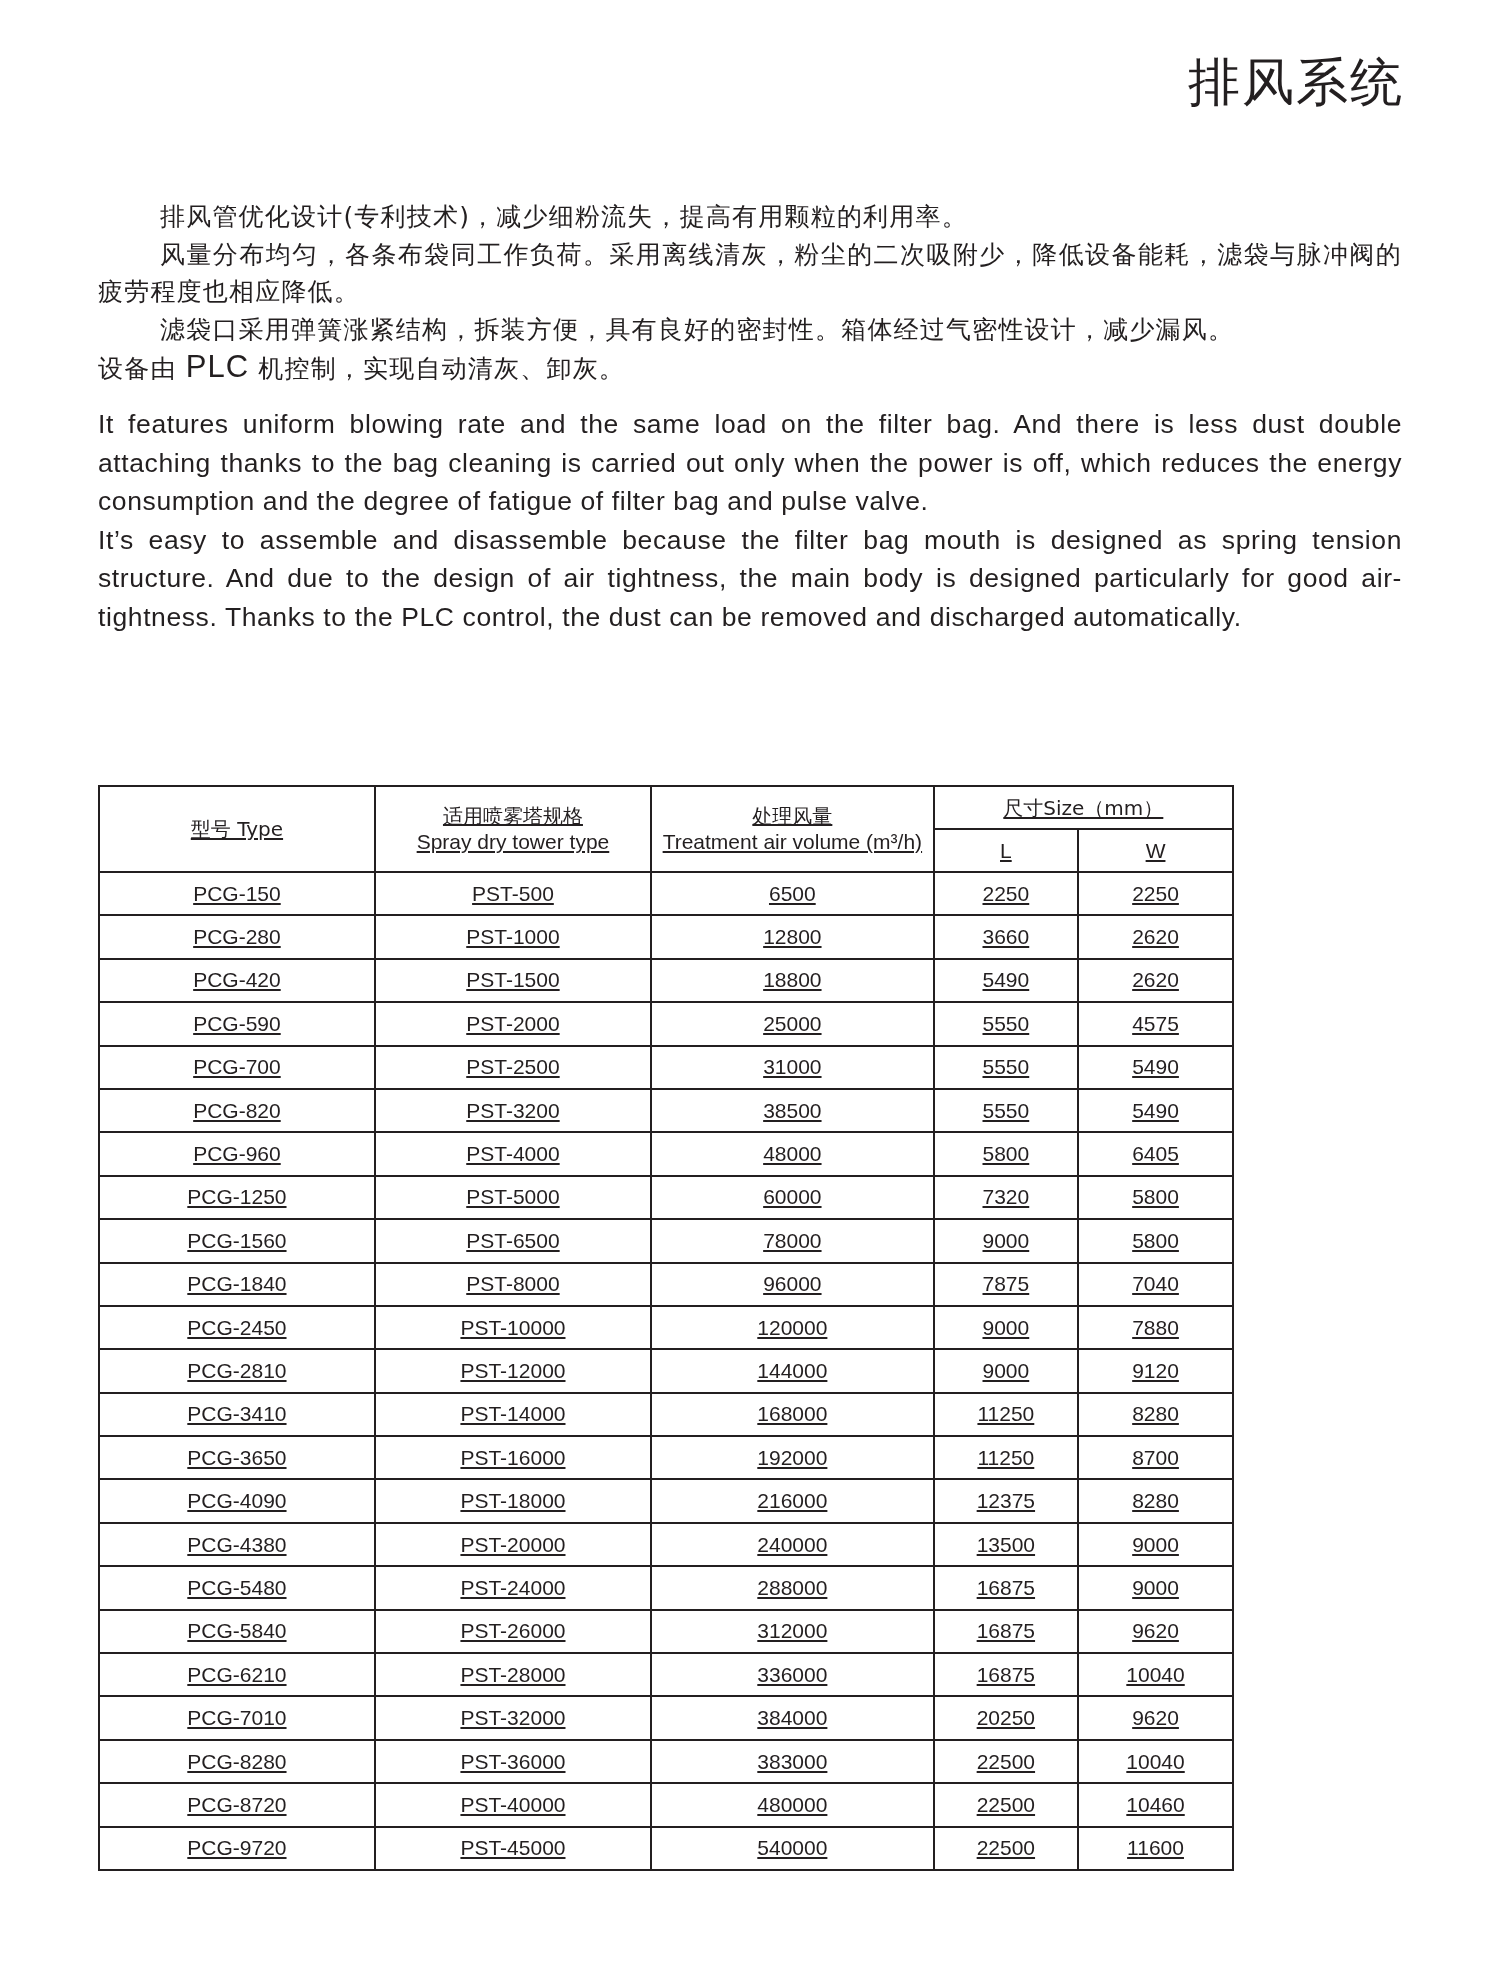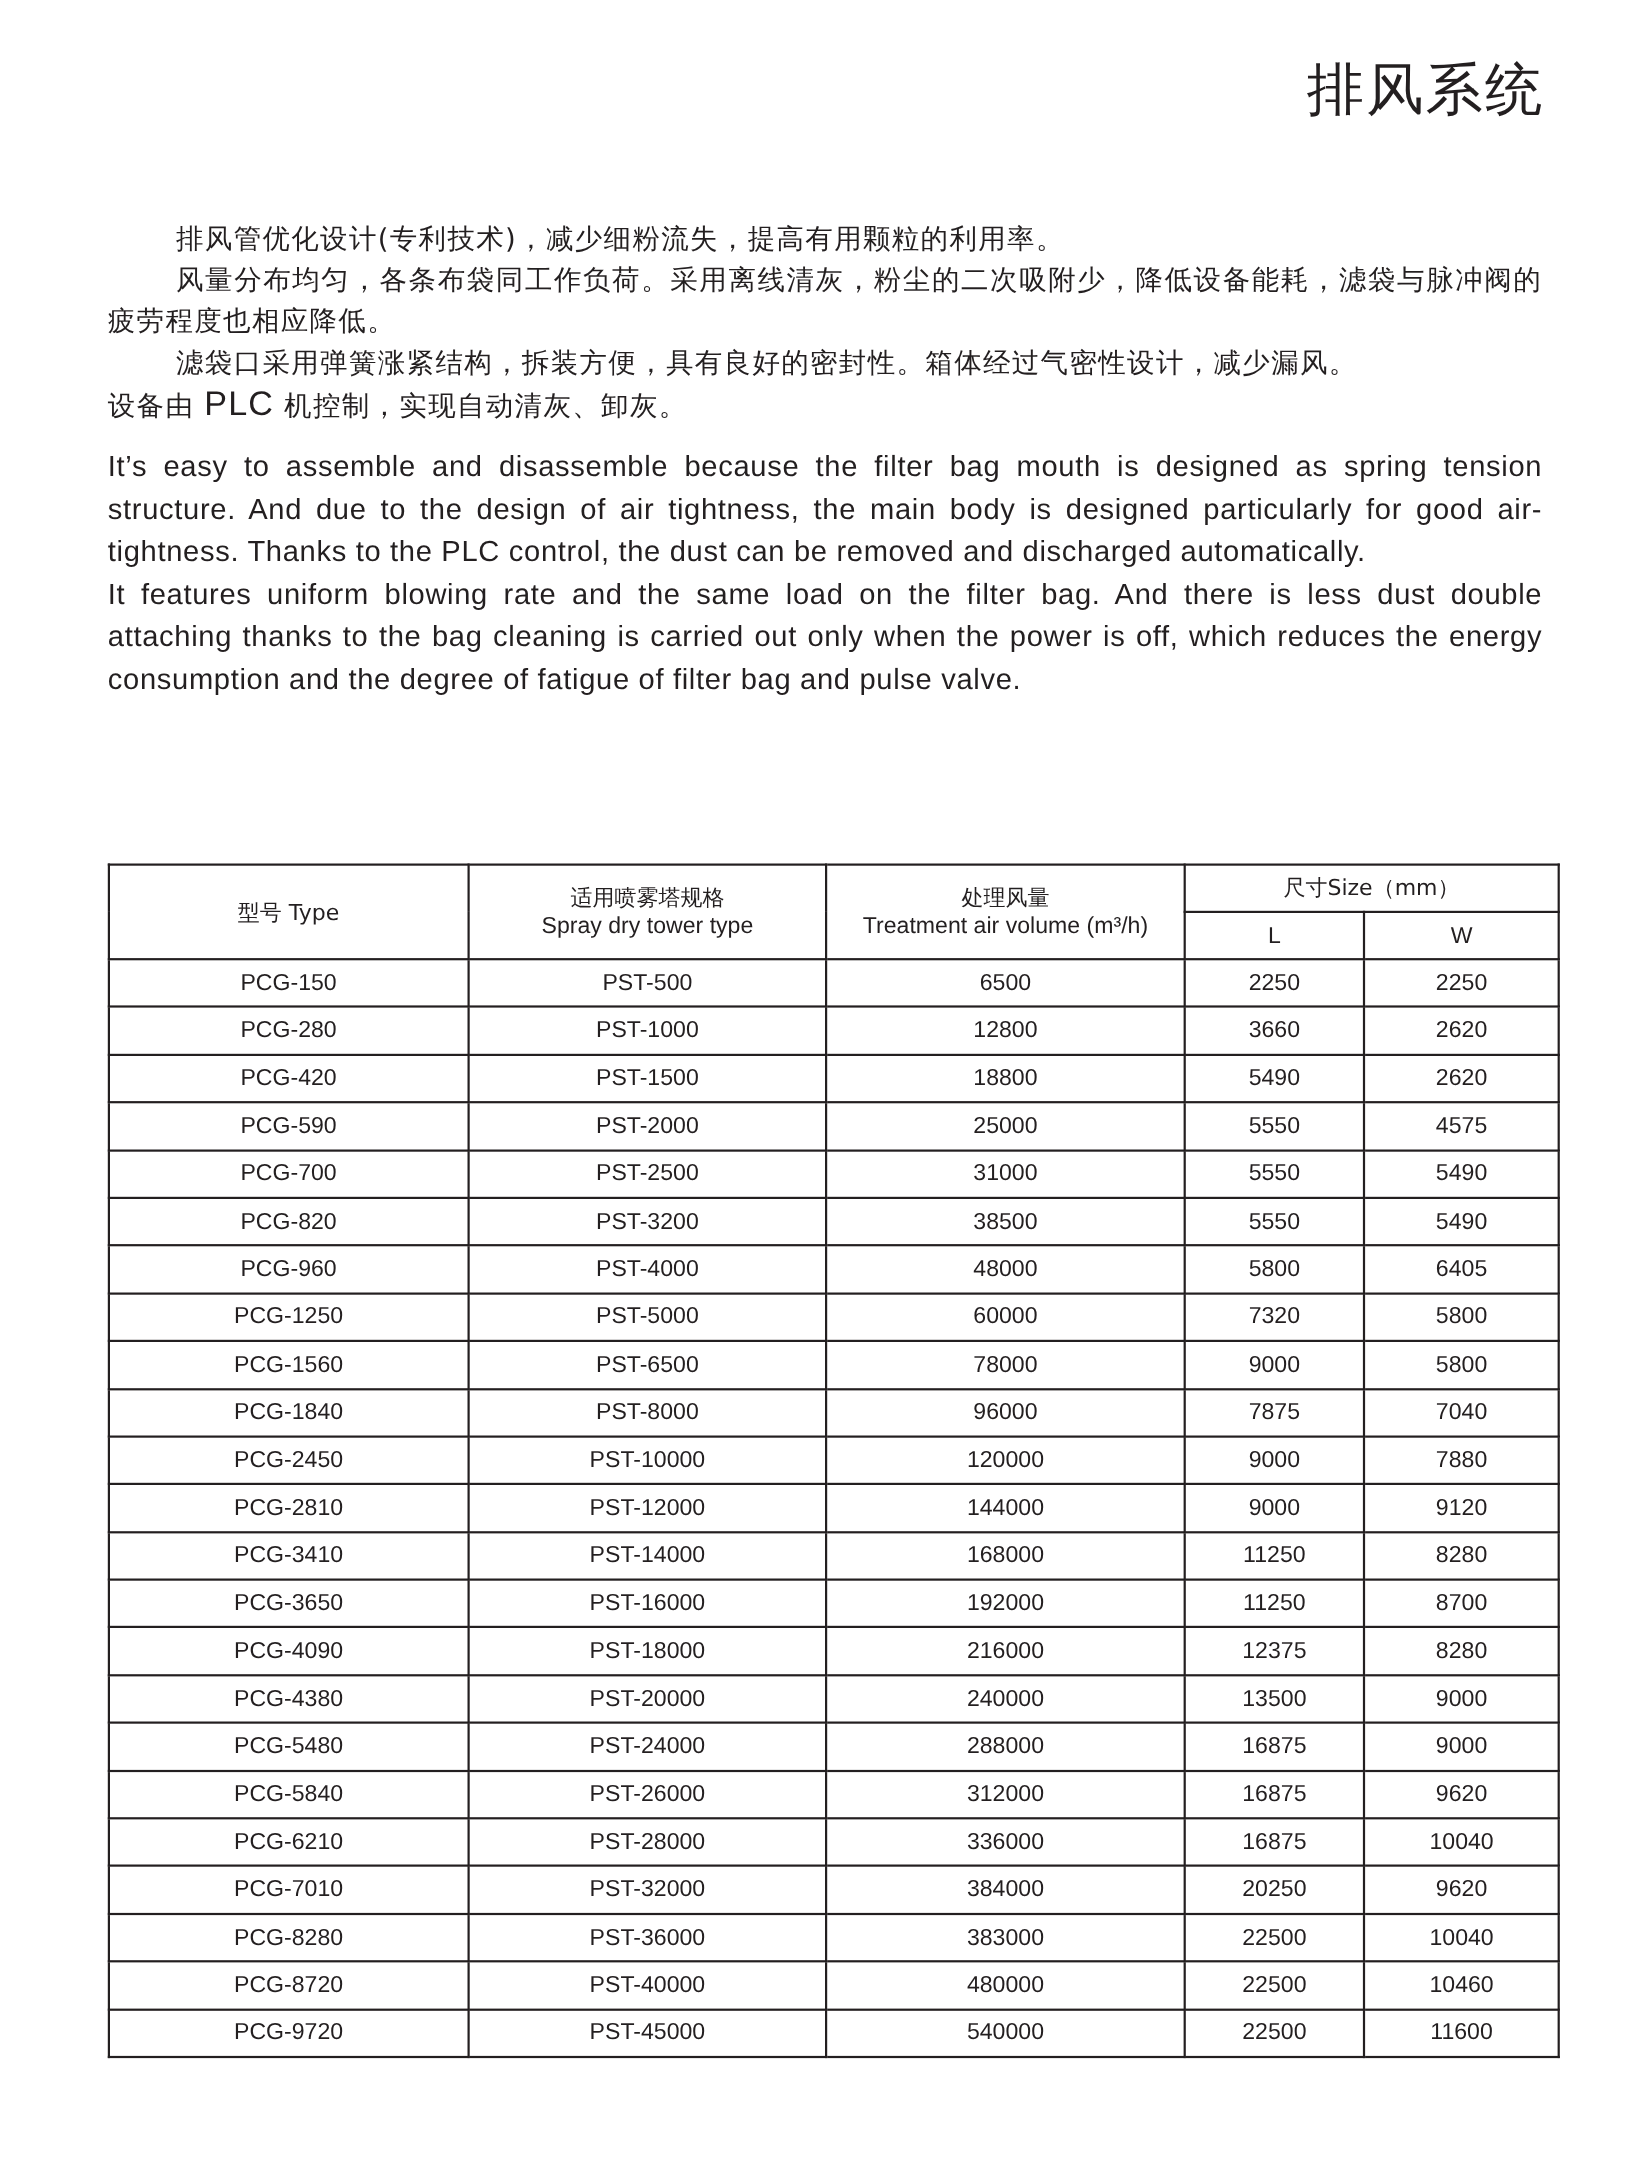--- a/index.html
+++ b/index.html
@@ -6,21 +6,21 @@
   body { width: 1500px; height: 1976px; position: relative; overflow: hidden; color: #231f20; font-family: "Liberation Sans", sans-serif; }
   .title-block { position: absolute; right: 96px; top: 52px; text-align: center; }
   .title-cn { font-family: "DejaVu Sans", sans-serif; font-size: 52px; line-height: 60px; letter-spacing: 2px; font-weight: normal; }
   .title-en { font-family: "Liberation Serif", serif; font-size: 46px; line-height: 52px; margin-top: 0px; }
   .cn-block { position: absolute; left: 98px; top: 198px; width: 1304px; font-family: "DejaVu Sans", sans-serif; font-size: 25px; line-height: 37.5px; text-align: justify; letter-spacing: 1.2px; }
   .cn-block p { margin: 0; text-indent: 62px; }
   .cn-block p.noindent { text-indent: 0; }
   .cn-block .plc { font-family: "Liberation Sans", sans-serif; font-size: 31px; letter-spacing: 1px; }
   .en-block { position: absolute; left: 98px; top: 405px; width: 1304px; font-family: "Liberation Sans", sans-serif; font-size: 26.5px; line-height: 38.6px; text-align: justify; letter-spacing: 0.6px; }
   .en-block p { margin: 0; }
-  table.spec { position: absolute; left: 98px; top: 785px; width: 1320px; border-collapse: collapse; font-family: "Liberation Sans", sans-serif; font-size: 21px; }
+  table.spec { position: absolute; left: 98px; top: 785px; width: 1136px; border-collapse: collapse; font-family: "Liberation Sans", sans-serif; font-size: 21px; text-decoration: underline; }
   table.spec td, table.spec th { border: 2px solid #231f20; text-align: center; font-weight: normal; padding: 0; }
   table.spec th { font-size: 21px; line-height: 26px; }
   table.spec tr.hrow1 th { height: 41px; }
   table.spec tr.hrow2 th { height: 41px; }
   table.spec tbody td { height: 41.4px; }
   .c1 { width: 328px; } .c2 { width: 327px; border-radius: 13px; } .c3 { width: 326px; } .c4 { width: 163px; } .c5 { width: 176px; }
   .cn-small { font-family: "DejaVu Sans", sans-serif; font-size: 20px; }
   .hdr-line { display: block; }
 </style>
 </head>
@@ -31,22 +31,22 @@
 </div>
 
 <div class="cn-block">
   <p>排风管优化设计(专利技术)，减少细粉流失，提高有用颗粒的利用率。</p>
   <p>风量分布均匀，各条布袋同工作负荷。采用离线清灰，粉尘的二次吸附少，降低设备能耗，滤袋与脉冲阀的疲劳程度也相应降低。</p>
   <p>滤袋口采用弹簧涨紧结构，拆装方便，具有良好的密封性。箱体经过气密性设计，减少漏风。</p>
   <p class="noindent"><span>设备由</span> <span class="plc">PLC</span> <span>机控制，实现自动清灰、卸灰。</span></p>
 </div>
 
 <div class="en-block">
+  <p>It features uniform blowing rate and the same load on the filter bag. And there is less dust double attaching thanks to the bag cleaning is carried out only when the power is off, which reduces the energy consumption and the degree of fatigue of filter bag and pulse valve.</p>
   <p>It’s easy to assemble and disassemble because the filter bag mouth is designed as spring tension structure. And due to the design of air tightness, the main body is designed particularly for good air-tightness. Thanks to the PLC control, the dust can be removed and discharged automatically.</p>
-  <p>It features uniform blowing rate and the same load on the filter bag. And there is less dust double attaching thanks to the bag cleaning is carried out only when the power is off, which reduces the energy consumption and the degree of fatigue of filter bag and pulse valve.</p>
 </div>
 
 <table class="spec">
   <thead>
     <tr class="hrow1">
       <th class="c1" rowspan="2"><span class="cn-small">型号  Type</span></th>
       <th class="c2" rowspan="2">
         <span class="hdr-line cn-small">适用喷雾塔规格</span>
         <span class="hdr-line">Spray dry tower type</span>
       </th>

